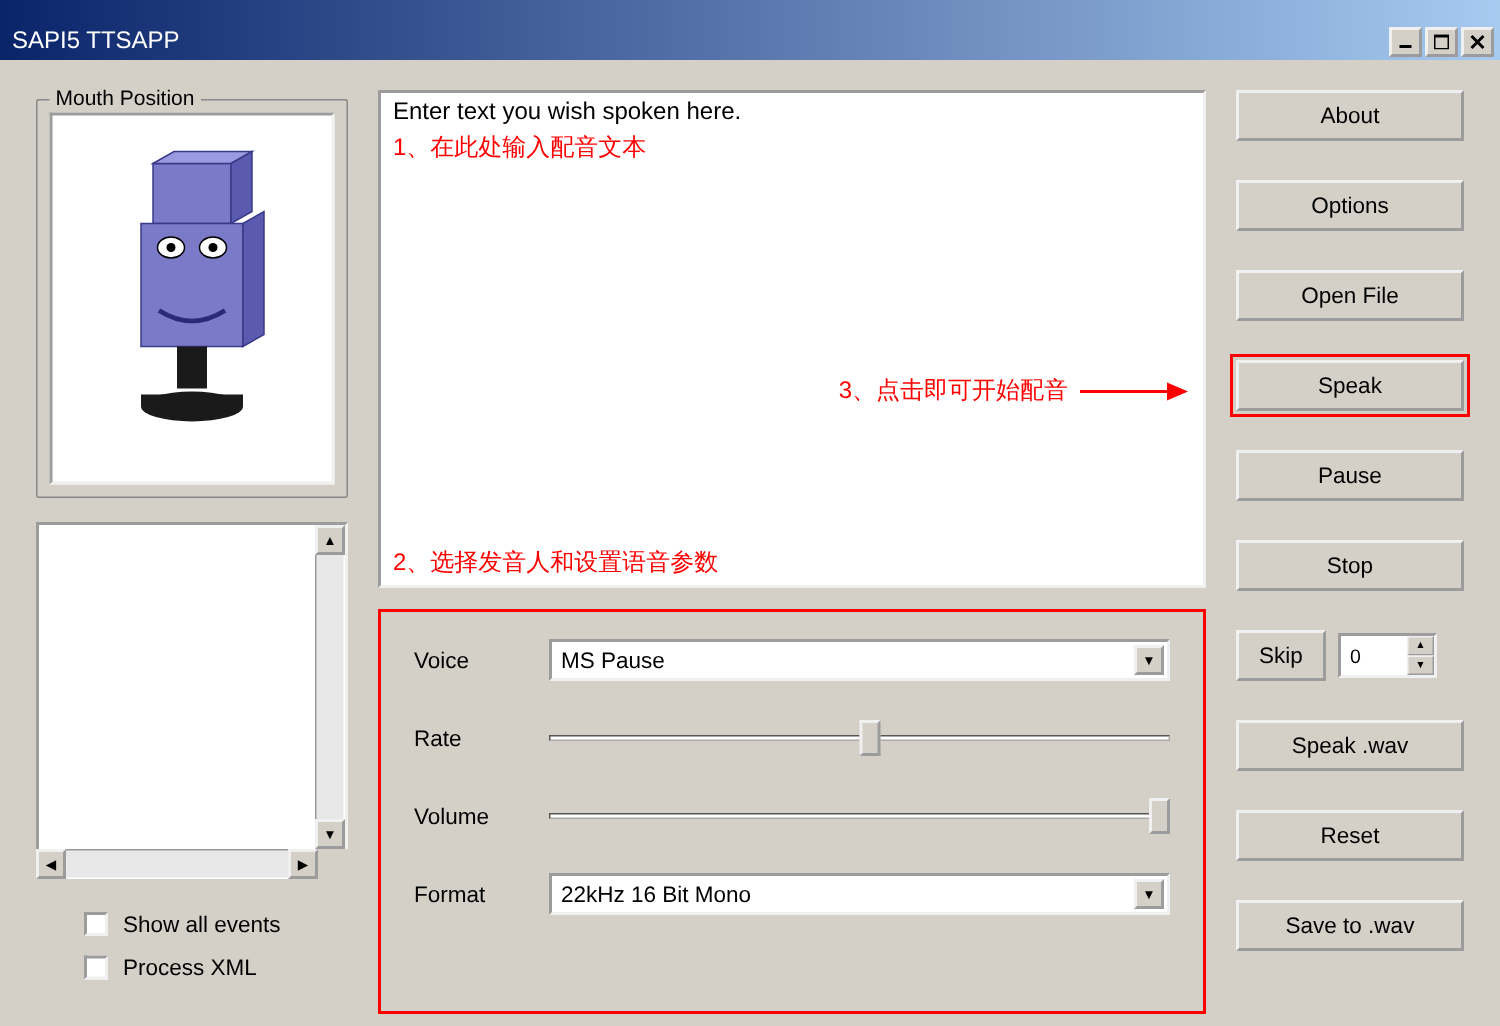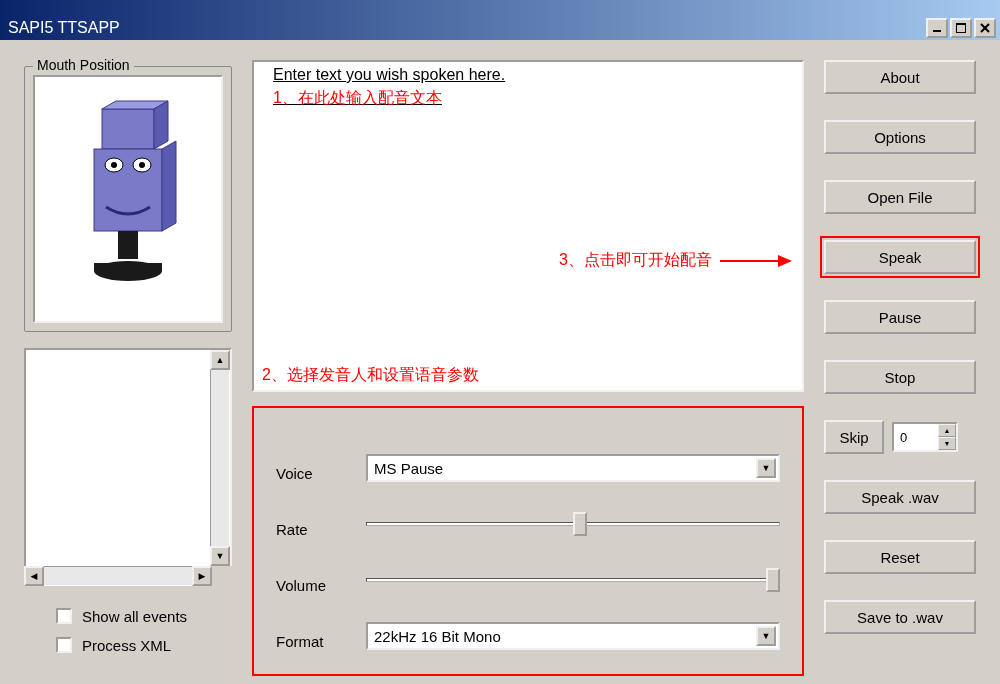--- a/index.html
+++ b/index.html
@@ -105,24 +105,23 @@
   border: 2px inset #f0f0f0;
 }
 
 
 .col-mid { flex: 1; display: flex; flex-direction: column; }
 
 .textarea-box {
   background: #fff;
   border: 2px inset #f0f0f0;
   height: 332px;
-  padding: 4px 19px;
+  padding: 4px 8px;
   font-size: 16px;
   position: relative;
-  text-decoration: underline;
 }
 .placeholder { color: #000; }
 .annot1 { color: #ff0000; margin-top: 4px; font-size: 16px; }
 .annot2 { color: #ff0000; position: absolute; bottom: 4px; left: 8px; font-size: 16px; }
 .annot3 {
   position: absolute;
   color: #ff0000;
   font-size: 16px;
   right: 12px;
   top: 188px;
@@ -138,24 +137,23 @@
   border-bottom: 6px solid transparent;
 }
 
 .params-box {
   border: 2px solid #ff0000;
   margin-top: 14px;
   padding: 18px 22px;
   flex: 1;
 }
 .param-row {
-  display: flex; align-items: flex-end; gap: 20px;
+  display: flex; align-items: center; gap: 20px;
   margin-bottom: 24px;
   font-size: 15px;
-  margin-top: 28px;
 }
 .param-label { width: 70px; }
 .combo {
   flex: 1;
   height: 28px;
   background: #fff;
   border: 2px inset #f0f0f0;
   display: flex; align-items: center;
   padding: 0 2px 0 6px;
 }

